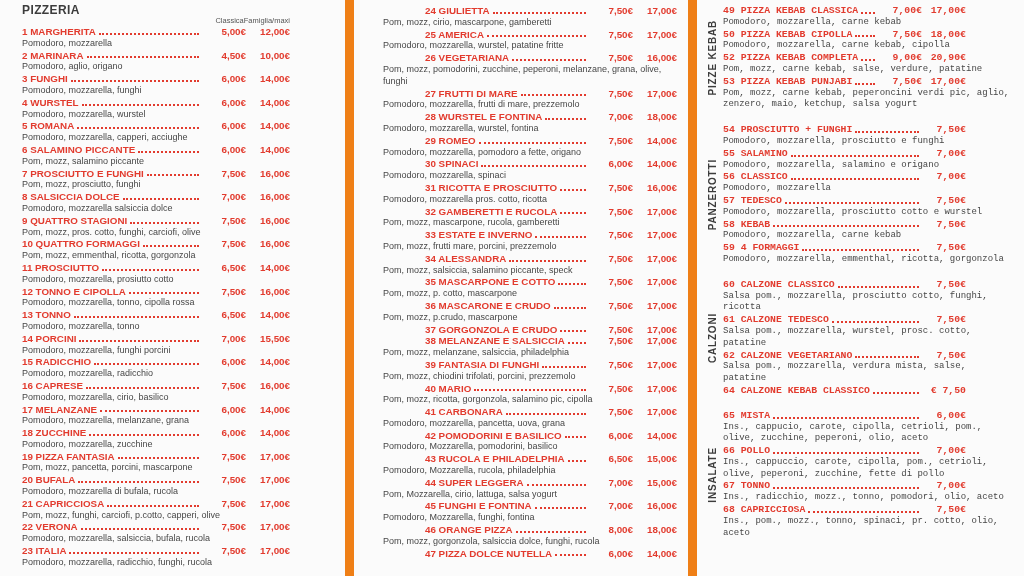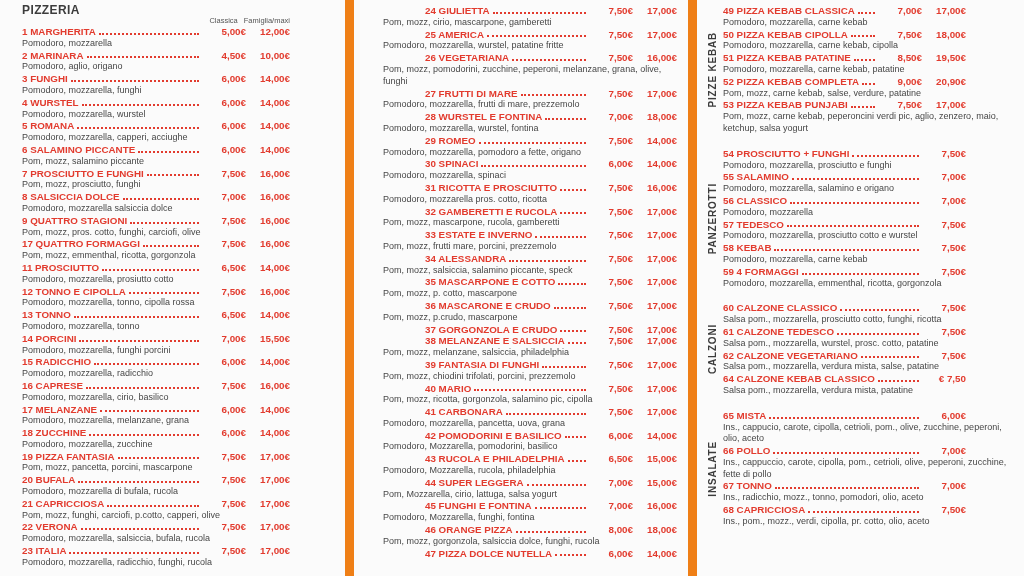--- a/index.html
+++ b/index.html
@@ -10,37 +10,37 @@
     background:#fbfbfb; overflow:hidden; margin:0 auto;
   }
   .bar { position:absolute; top:0; height:576px; width:9px; background:#ef7f16; }
   #bar1 { left:345px; }
   #bar2 { left:688px; }
   .col { position:absolute; top:5px; height:571px; overflow:hidden; }
   #col1 { left:22px;  width:282px; }
   #col2 { left:383px; width:294px; }
   #col3 { left:701px; width:310px; }
   .title { font-size:12px; font-weight:700; color:#3c3c3c; letter-spacing:0.4px; line-height:11px; }
-  .phead { width:268px; display:flex; justify-content:flex-end; gap:6px;
+  .phead { width:268px; display:flex; justify-content:flex-end; 
            font-size:7.5px; color:#555; height:10px; line-height:10px; }
   .head { display:flex; line-height:11.8px; font-size:9.8px; font-weight:700; color:#e23b2e; }
   #col1 .head { width:268px; }
   #col2 .head { width:252px;margin-left:42px; }
   .sec-items .head { width:243px; }
   .nm { white-space:nowrap; flex:none; }
   .leader { flex:1; min-width:3px; border-bottom:2px dotted #e23b2e;
             align-self:flex-end; margin:0 3px 3px 3px; }
   .pr { flex:none; width:44px; text-align:right; white-space:nowrap; }
   .desc { font-size:9px; color:#474747; line-height:11.8px; }
   .sec { display:flex; margin-bottom:13px; }
   .vlab { flex:none; width:22px; display:flex; align-items:center; justify-content:center; }
   .vlab span { writing-mode:vertical-rl; transform:rotate(180deg);
                font-size:10px; font-weight:700; color:#3c3c3c;
                letter-spacing:0.8px; white-space:nowrap; }
-  .sec-items { flex:1; }
+  .sec-items { flex:1;font-family:Liberation Mono, monospace; }
 </style>
 </head>
 <body>
 
 <div class="page">
   <div class="bar" id="bar1"></div>
   <div class="bar" id="bar2"></div>
 
   <div class="col" id="col1">
     <div class="title">PIZZERIA</div>
@@ -125,21 +125,21 @@
           <div class="head">
             <span class="nm">9 QUATTRO STAGIONI</span>
             <span class="leader"></span>
             <span class="pr">7,50€</span>
             <span class="pr">16,00€</span>
           </div>
           <div class="desc">Pom, mozz, pros. cotto, funghi, carciofi, olive</div>
         </div>
         <div class="item">
           <div class="head">
-            <span class="nm">17 QUATTRO FORMAGGI</span>
+            <span class="nm">10 QUATTRO FORMAGGI</span>
             <span class="leader"></span>
             <span class="pr">7,50€</span>
             <span class="pr">16,00€</span>
           </div>
           <div class="desc">Pom, mozz, emmenthal, ricotta, gorgonzola</div>
         </div>
         <div class="item">
           <div class="head">
             <span class="nm">11 PROSCIUTTO</span>
             <span class="leader"></span>
@@ -498,29 +498,20 @@
               <div class="head">
                 <span class="nm">50 PIZZA KEBAB CIPOLLA</span>
                 <span class="leader"></span>
                 <span class="pr">7,50€</span>
                 <span class="pr">18,00€</span>
               </div>
               <div class="desc">Pomodoro, mozzarella, carne kebab, cipolla</div>
             </div>
             <div class="item">
               <div class="head">
-                <span class="nm">51 PIZZA KEBAB PATATINE</span>
-                <span class="leader"></span>
-                <span class="pr">8,50€</span>
-                <span class="pr">19,50€</span>
-              </div>
-              <div class="desc">Pomodoro, mozzarella, carne kebab, patatine</div>
-            </div>
-            <div class="item">
-              <div class="head">
                 <span class="nm">52 PIZZA KEBAB COMPLETA</span>
                 <span class="leader"></span>
                 <span class="pr">9,00€</span>
                 <span class="pr">20,90€</span>
               </div>
               <div class="desc">Pom, mozz, carne kebab, salse, verdure, patatine</div>
             </div>
             <div class="item">
               <div class="head">
                 <span class="nm">53 PIZZA KEBAB PUNJABI</span>
@@ -615,21 +606,20 @@
                 <span class="pr">7,50€</span>
               </div>
               <div class="desc">Salsa pom., mozzarella, verdura mista, salse, patatine</div>
             </div>
             <div class="item">
               <div class="head">
                 <span class="nm">64 CALZONE KEBAB CLASSICO</span>
                 <span class="leader"></span>
                 <span class="pr">€ 7,50</span>
               </div>
-              <div class="desc">Salsa pom., mozzarella, verdura mista, patatine</div>
             </div>
           </div>
         </div>
         <div class="sec">
           <div class="vlab">
             <span>INSALATE</span>
           </div>
           <div class="sec-items">
             <div class="item">
               <div class="head">
@@ -654,19 +644,19 @@
                 <span class="pr">7,00€</span>
               </div>
               <div class="desc">Ins., radicchio, mozz., tonno, pomodori, olio, aceto</div>
             </div>
             <div class="item">
               <div class="head">
                 <span class="nm">68 CAPRICCIOSA</span>
                 <span class="leader"></span>
                 <span class="pr">7,50€</span>
               </div>
-              <div class="desc">Ins., pom., mozz., verdi, cipolla, pr. cotto, olio, aceto</div>
+              <div class="desc">Ins., pom., mozz., tonno, spinaci, pr. cotto, olio, aceto</div>
             </div>
           </div>
         </div>
       </div>
   </div>
 </div>
 
 </body></html>

